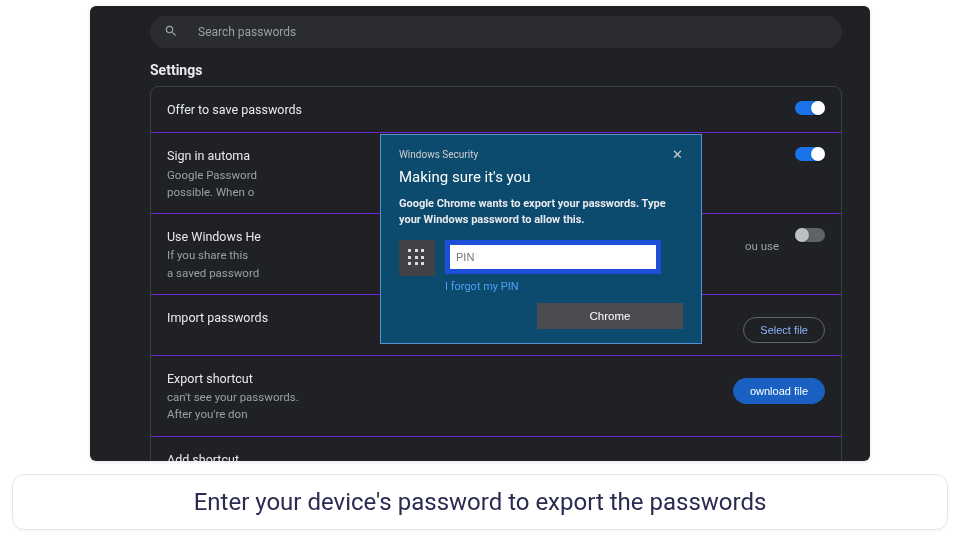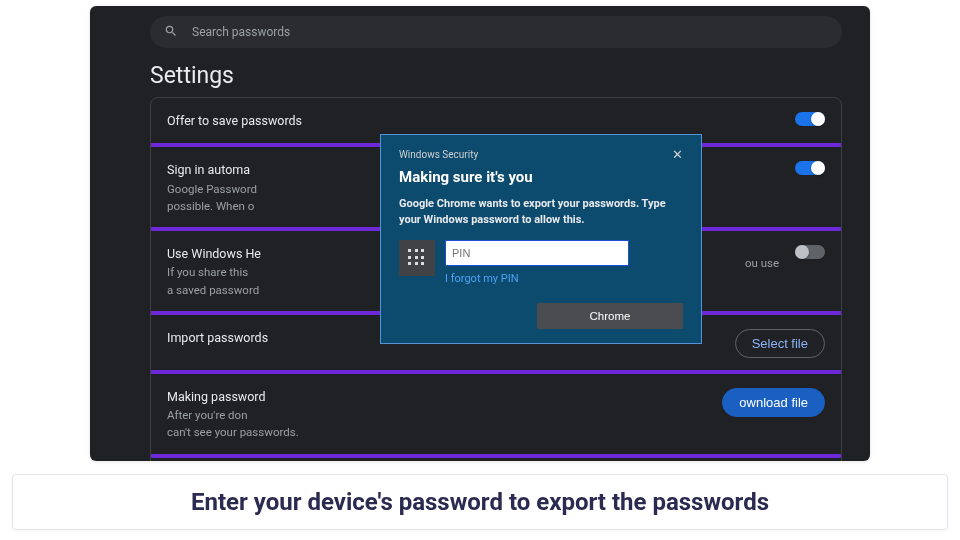--- a/index.html
+++ b/index.html
@@ -23,47 +23,47 @@
   .pm {
     position: absolute;
     inset: 0;
     background: #202124;
     color: #e8eaed;
     font-size: 12px;
   }
   .searchbar {
     display: flex;
     align-items: center;
-    gap: 14px;
+    gap: 20px;
     margin: 10px 28px 0 60px;
     height: 32px;
     background: #2b2c2f;
     border-radius: 16px;
     padding: 0 14px;
     color: #9aa0a6;
   }
   .searchbar svg { width: 14px; height: 14px; fill: #9aa0a6; }
   .settings-title {
     margin: 14px 0 8px 60px;
-    font-size: 23px;
-    font-weight: 400;
+    font-size: 14px;
+    font-weight: 700;
     color: #e8eaed;
   }
   .settings-panel {
     margin: 0 28px 0 60px;
     border: 1px solid #3c4043;
     border-radius: 8px;
     overflow: hidden;
   }
   .row {
     display: flex;
     align-items: flex-start;
     justify-content: space-between;
     padding: 12px 16px;
-    border-bottom: 4px solid #6d28d9;
+    border-bottom: 1px solid #6d28d9;
     gap: 16px;
   }
   .row:last-child { border-bottom: none; }
   .row-text { flex: 1; min-width: 0; }
   .row-title { color: #e8eaed; font-size: 12.5px; line-height: 1.7; white-space: nowrap; overflow: hidden; text-overflow: ellipsis; }
   .row-title.wrap { white-space: normal; overflow: visible; }
   .row-desc { color: #9aa0a6; font-size: 11.5px; line-height: 1.5; }
   .toggle {
     width: 30px; height: 14px;
     background: #1a73e8;
@@ -81,25 +81,25 @@
     top: 0; right: 0;
     box-shadow: 0 1px 2px rgba(0,0,0,0.3);
   }
   .toggle.off { background: #5f6368; }
   .toggle.off::after { right: auto; left: 0; background: #bdc1c6; }
   .pill-btn {
     border: 1px solid #5f6368;
     border-radius: 16px;
     padding: 6px 16px;
     color: #8ab4f8;
-    font-size: 13px;
+    font-size: 11px;
     background: transparent;
     cursor: pointer;
     flex-shrink: 0;
-    margin-top: 2px;
+    margin-top: 10px;
   }
   .pill-btn.filled {
     background: #1a60c2;
     border-color: #1a60c2;
     color: #ffffff;
   }
   
   .modal {
     position: absolute;
     top: 128px;
@@ -115,21 +115,21 @@
   .modal-header {
     display: flex;
     justify-content: space-between;
     align-items: center;
     color: #cfcfcf;
     font-size: 10px;
   }
   .modal-close { cursor: pointer; font-size: 13px; color: #cfcfcf; }
   .modal-title {
     font-size: 15px;
-    font-weight: 700;
+    font-weight: 400;
     margin: 6px 0 10px 0;
     color: #fff;
   }
   .modal-msg {
     font-size: 11px;
     color: #e8eaed;
     line-height: 1.45;
     margin-bottom: 12px;
     font-weight: bold;
   }
@@ -142,22 +142,22 @@
   .pin-pad-dots {
     width: 18px; height: 18px;
     display: grid;
     grid-template-columns: repeat(3, 1fr);
     grid-template-rows: repeat(3, 1fr);
     gap: 2px;
   }
   .pin-pad-dots span { background: #dadce0; width: 3px; height: 3px; }
   .pin-col { display: flex; flex-direction: column; gap: 6px; }
   .pin-input {
-    width: 184px; height: 24px;
-    border: 1px solid #1d4ed8;
+    width: 216px; height: 24px;
+    border: 5px solid #1d4ed8;
     background: #fff;
     color: #999;
     font-size: 11px;
     padding: 12px 6px;
   }
   .forgot { color: #4ea1f3; font-size: 11px; cursor: pointer; }
   .modal-cancel {
     position: absolute;
     bottom: 14px;
     right: 18px;
@@ -170,28 +170,28 @@
   }
   
   .caption-box {
     position: absolute;
     bottom: 10px;
     left: 12px;
     right: 12px;
     height: 56px;
     background: #fff;
     border: 1px solid #e4e6ef;
-    border-radius: 4px;
+    border-radius: 12px;
     box-shadow: 0 1px 3px rgba(0,0,0,0.05);
     display: flex;
     align-items: center;
     justify-content: center;
     font-size: 24px;
     color: #2b2b52;
-    font-weight: 700;
+    font-weight: 400;
   }
 </style>
 </head>
 <body>
 
 <div class="outer-frame">
   <div class="pm">
 
     <div class="searchbar">
       <span>
@@ -234,23 +234,23 @@
 
       <div class="row">
         <div class="row-text">
           <div class="row-title">Import passwords</div>
         </div>
         <button class="pill-btn">Select file</button>
       </div>
 
       <div class="row">
         <div class="row-text">
-          <div class="row-title">Making password</div>
+          <div class="row-title">Export shortcut</div>
+          <div class="row-desc">can't see your passwords.</div>
           <div class="row-desc">After you're don</div>
-          <div class="row-desc">can't see your passwords.</div>
         </div>
         <button class="pill-btn filled">ownload file</button>
       </div>
 
       <div class="row">
         <div class="row-text">
           <div class="row-title wrap">Add shortcut</div>
 
         </div>
 

